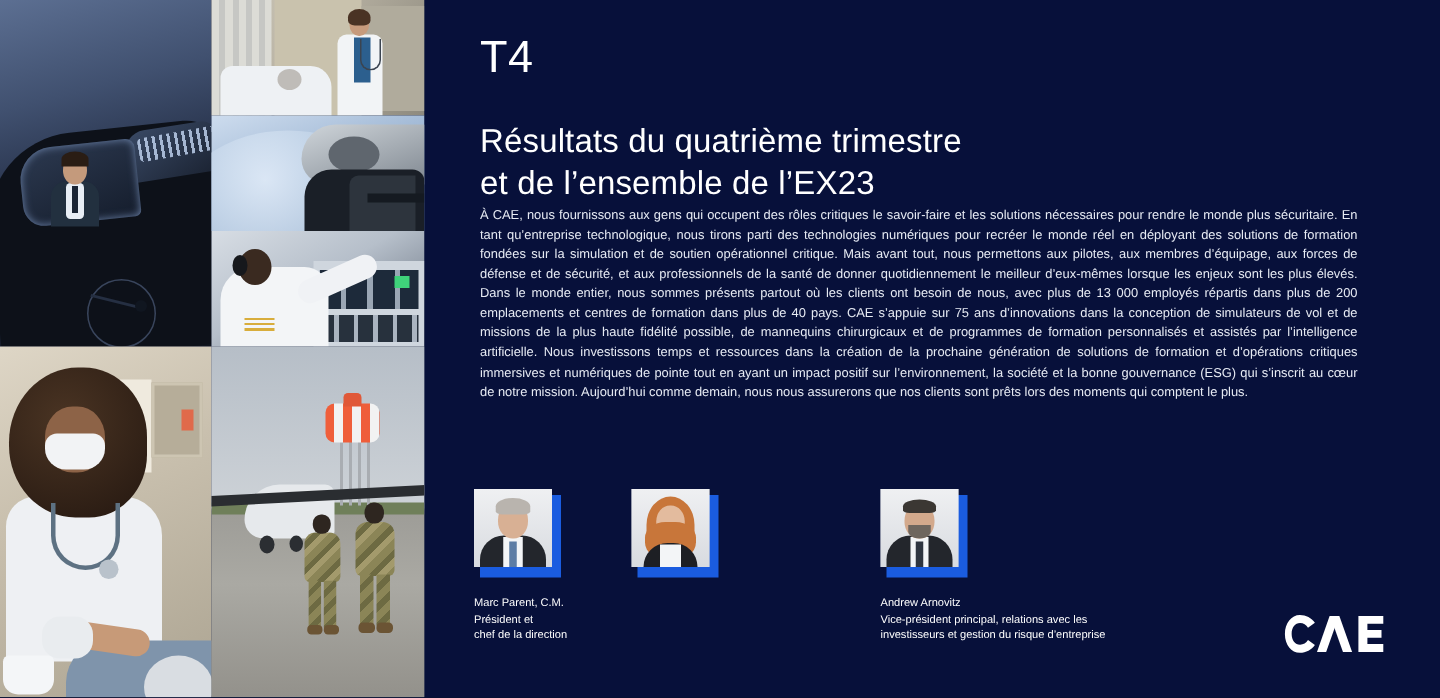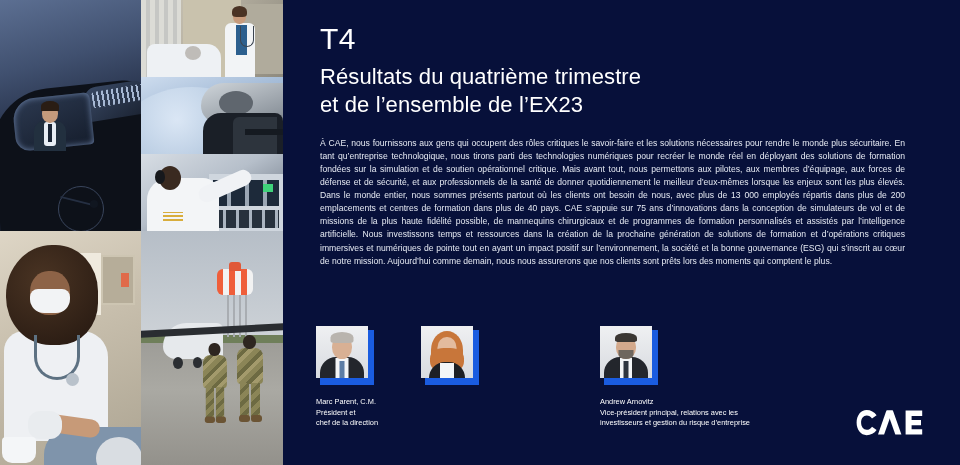--- a/index.html
+++ b/index.html
@@ -125,31 +125,31 @@
     background:repeating-linear-gradient(135deg,#8b8557 0 5px,#6d6a42 5px 9px);}
   .sold .b1{position:absolute;left:2px;top:80px;width:11px;height:7px;border-radius:3px;background:#6b5434;}
   .sold .b2{position:absolute;left:14px;top:80px;width:11px;height:7px;border-radius:3px;background:#6b5434;}
   .s-a{left:62px;top:112px;transform:scale(.92);}
   .s-b{left:96px;top:104px;}
 
   
   .content{position:absolute;left:283px;top:0;right:0;bottom:0;}
   .eyebrow{position:absolute;left:37px;top:24px;font-size:30px;font-weight:300;color:#ffffff;
     letter-spacing:.4px;line-height:1;}
-  .headline{position:absolute;left:37px;top:63px;font-size:22px;font-weight:300;color:#ffffff;
+  .headline{position:absolute;left:37px;top:80px;font-size:22px;font-weight:300;color:#ffffff;
     line-height:1.28;letter-spacing:.1px;white-space:pre-line;}
   .body-copy{position:absolute;left:37px;top:137px;width:585px;font-size:8.6px;line-height:1.52;
     color:#e6eaf3;text-align:justify;font-weight:400;}
 
   
   .execs{position:absolute;left:33px;top:326px;width:600px;}
   .exec{position:absolute;top:0;}
   .e1{left:0;}
   .e2{left:105px;}
-  .e3{left:284px;}
+  .e3{left:271px;}
   .shot{position:relative;width:58px;height:59px;}
   .shot .accent{position:absolute;left:4px;top:4px;width:54px;height:55px;background:#1a5ce0;}
   .shot .img{position:absolute;left:0;top:0;width:52px;height:52px;overflow:hidden;
     background:linear-gradient(180deg,#f0f1f3 0%,#e3e5e9 55%,#cfd3d9 100%);}
   .shot .img .bg{position:absolute;inset:0;background:linear-gradient(180deg,#eff0f2,#d8dbe0);}
   .shot .img .head{position:absolute;left:50%;transform:translateX(-50%);border-radius:48%;}
   .shot .img .body{position:absolute;left:50%;transform:translateX(-50%);border-radius:16px 16px 0 0;}
   .shot .img .shirt{position:absolute;left:50%;transform:translateX(-50%);background:#f3f5f7;}
   .shot .img .tie{position:absolute;left:50%;transform:translateX(-50%);}
 

